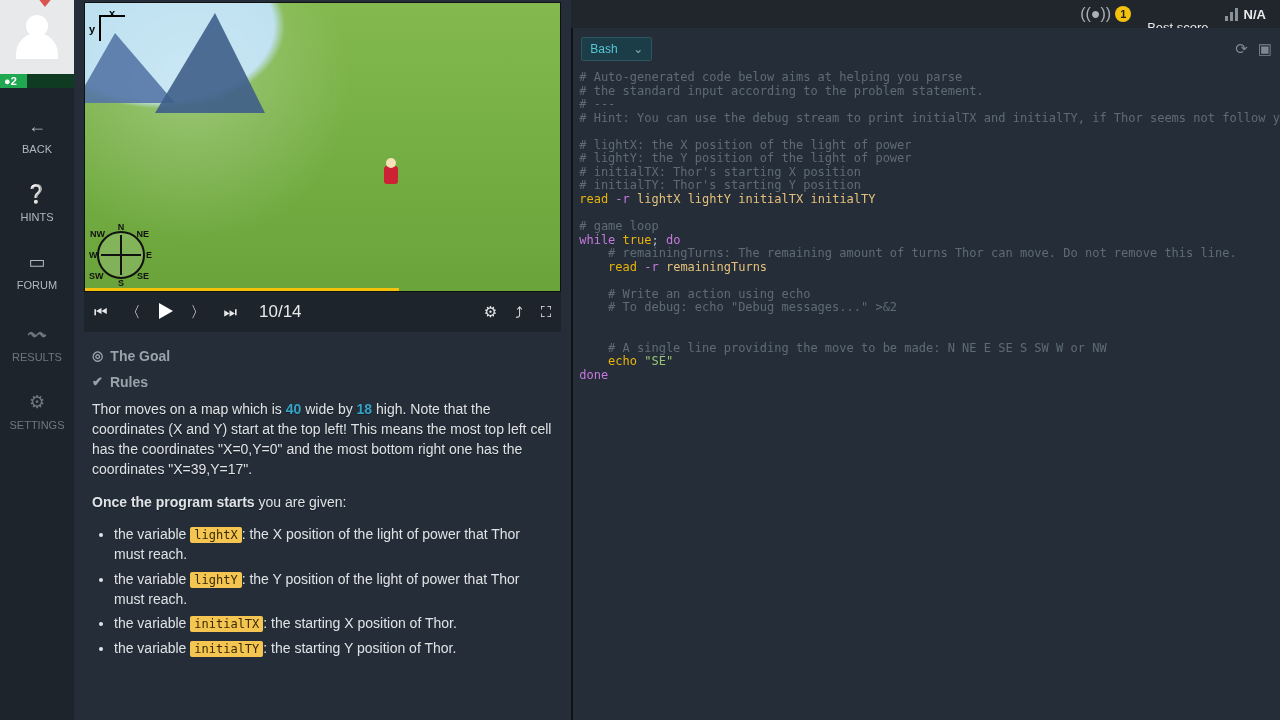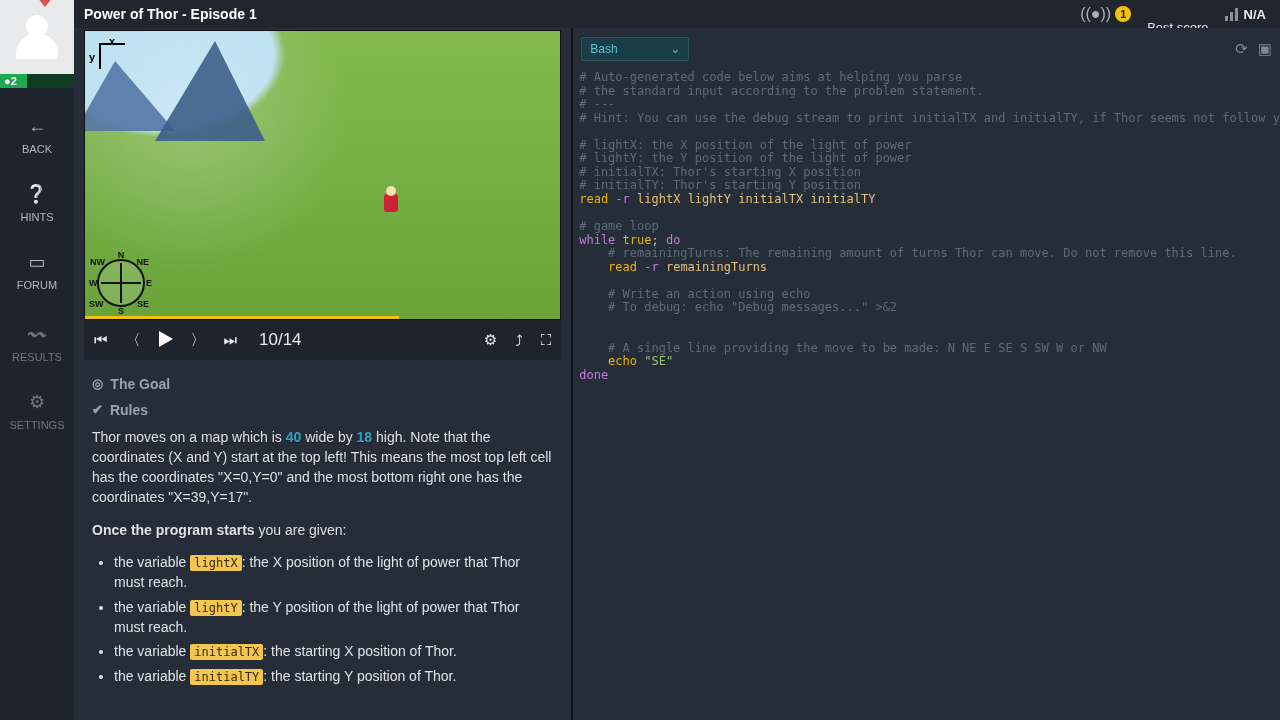--- a/index.html
+++ b/index.html
@@ -64,21 +64,21 @@
 .live{display:flex;align-items:center;gap:2px;}
 .live-dot{width:16px;height:16px;border-radius:50%;background:#f4c20d;color:#222;font-size:11px;font-weight:bold;display:flex;align-items:center;justify-content:center;}
 .live-ic{color:#aab2b8;font-size:16px;margin-right:2px;}
 .best{color:#e7e9eb;font-size:13px;margin-top:27px;}
 .score-na{display:flex;align-items:center;gap:6px;color:#e7e9eb;font-weight:bold;}
 .bars{display:flex;gap:2px;align-items:flex-end;height:14px;}
 .bars span{width:3px;background:#8a9299;} .b1{height:5px;} .b2{height:9px;} .b3{height:13px;}
 
 .editor{flex:1;border-left:2px solid #0f1316;display:flex;flex-direction:column;background:#252e38;}
 .ed-toolbar{height:30px;margin:6px 8px 3px 8px;display:flex;align-items:center;gap:10px;}
-.lang-select{width:108px;height:24px;background:#1b3d47;border:1px solid #2d5560;border-radius:2px;display:flex;align-items:center;justify-content:space-between;padding:0 8px;color:#58c4d6;font-size:12px;cursor:pointer;}
+.lang-select{width:71px;height:24px;background:#1b3d47;border:1px solid #2d5560;border-radius:2px;display:flex;align-items:center;justify-content:space-between;padding:0 8px;color:#58c4d6;font-size:12px;cursor:pointer;}
 .lang-select .chev{color:#8aa;}
 .ed-toolbar .tspacer{flex:1;}
 .tool-ic{color:#7f8890;cursor:pointer;font-size:15px;}
 
 .code{flex:1;font-family:Consolas,Menlo,monospace;font-size:12px;line-height:13.55px;overflow:hidden;display:flex;}
 .gutter{width:34px;text-align:right;padding:4px 8px 0 0;color:#55616c;}
 .codelines{padding:4px 0 0 6px;white-space:pre;color:#b0bac3;}
 .cm{color:#5e6b76;} .kw{color:#c678dd;} .st{color:#98c379;} .va{color:#e5c07b;} .bi{color:#eab308;}
 </style>
 </head>
@@ -111,23 +111,20 @@
         <span class="ic">〰</span>
         <span>RESULTS</span>
       </div>
     <div class="rail-btn dim">
         <span class="ic">⚙</span>
         <span>SETTINGS</span>
       </div>
   </div>
 
   <div class="main">
-    <div class="titlebar">
-        <span class="t">Power of Thor - Episode 1</span>
-      </div>
     <div class="viewer">
       <div class="grass"></div>
         <div class="mountain2"></div>
         <div class="mountain"></div>
       <div class="axis">
           <span class="x">x</span>
           <span class="y">y</span>
         </div>
       <div class="thor">
           <div class="tb"></div>

